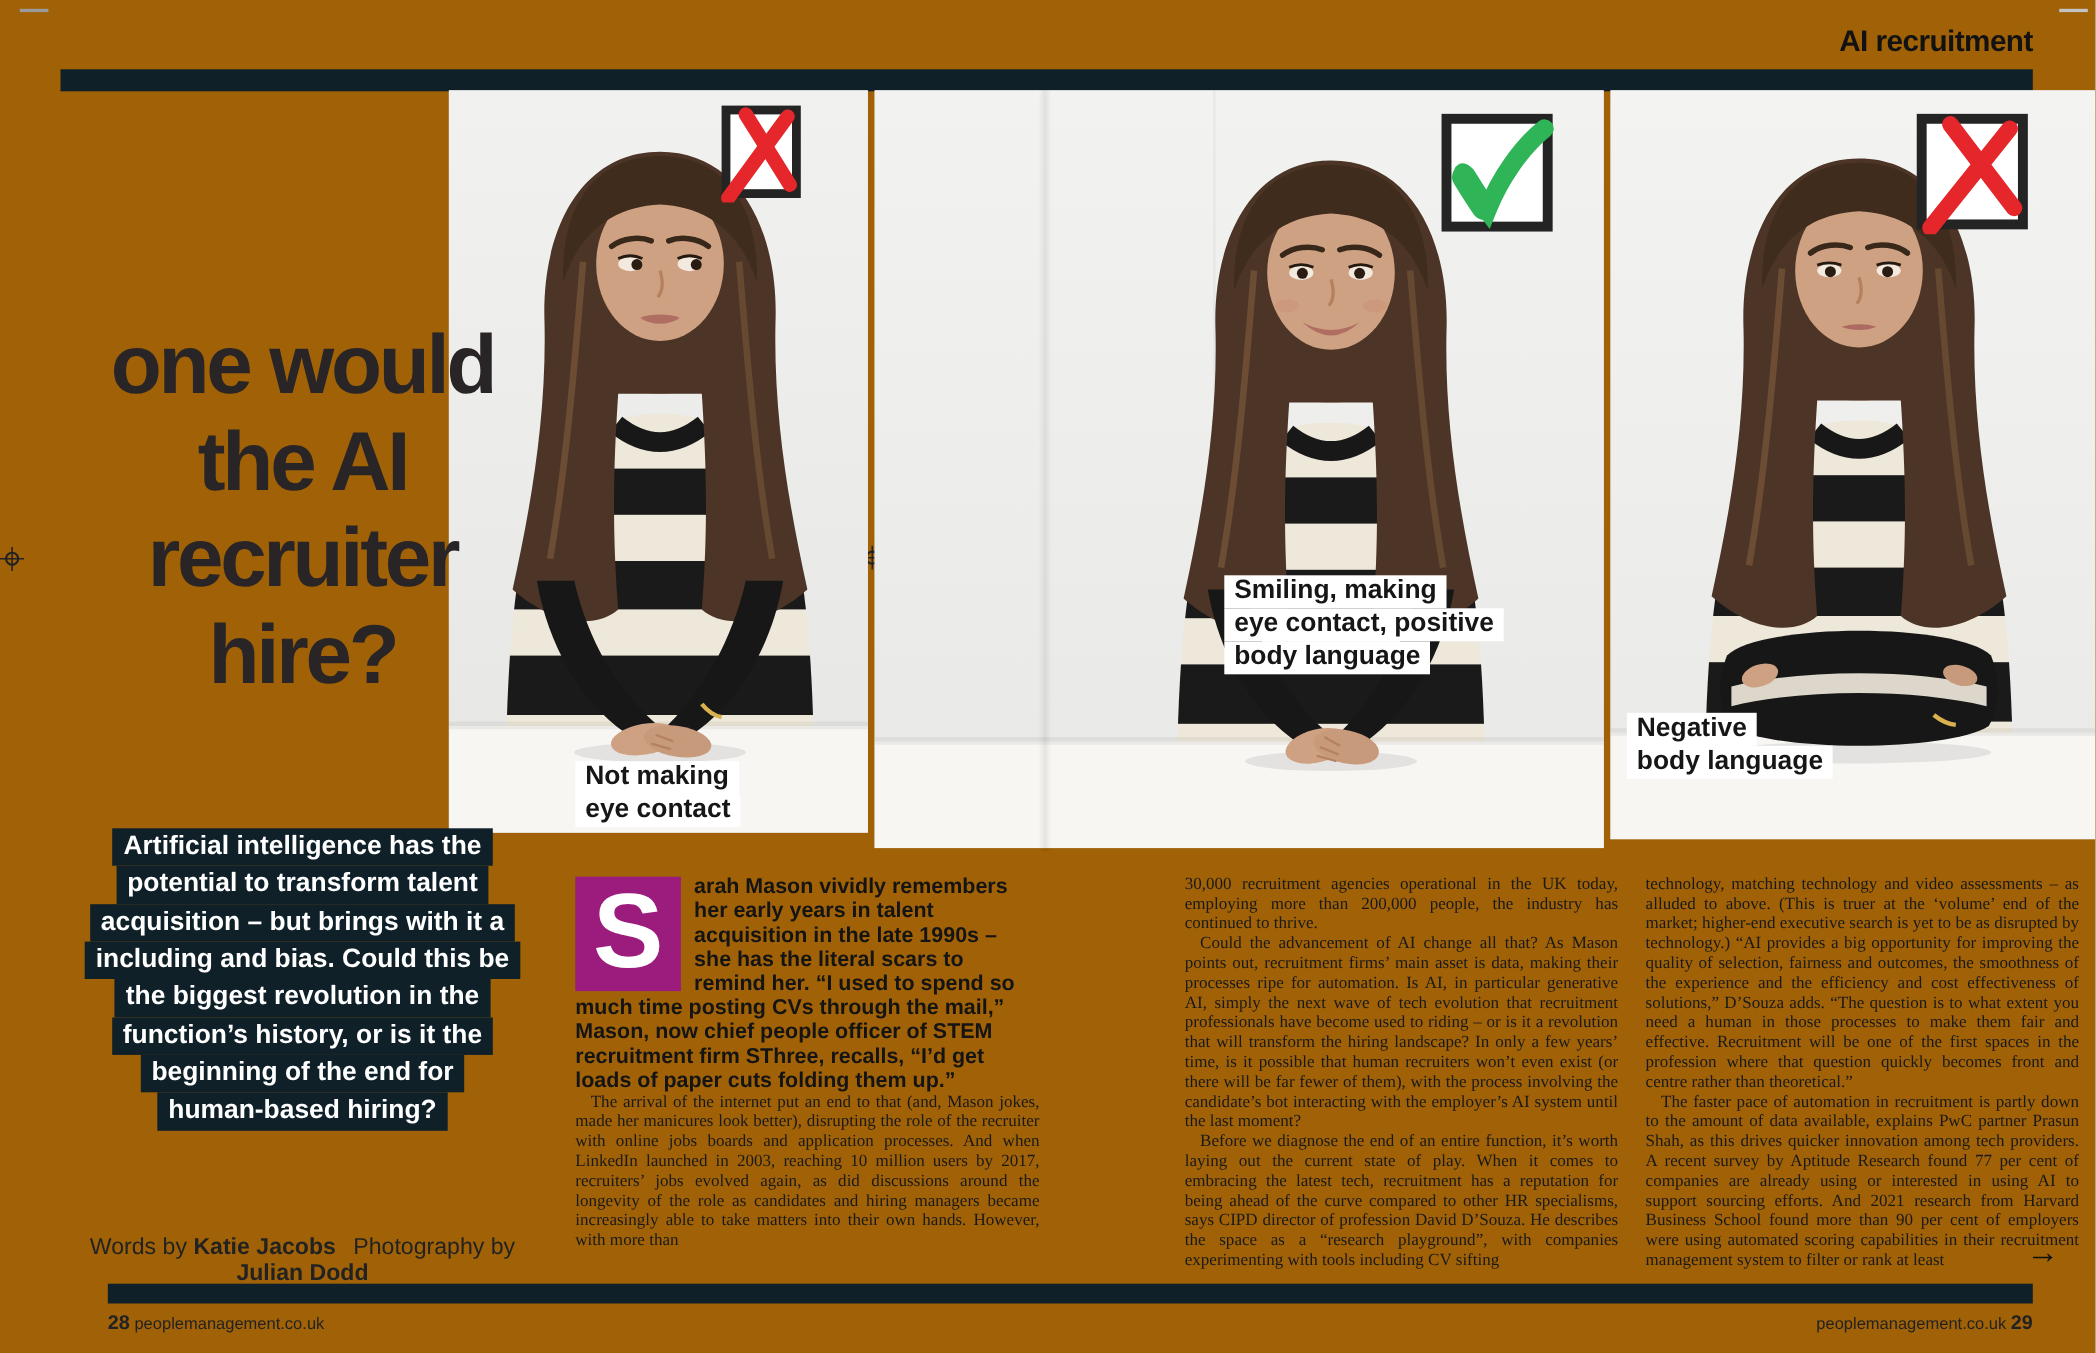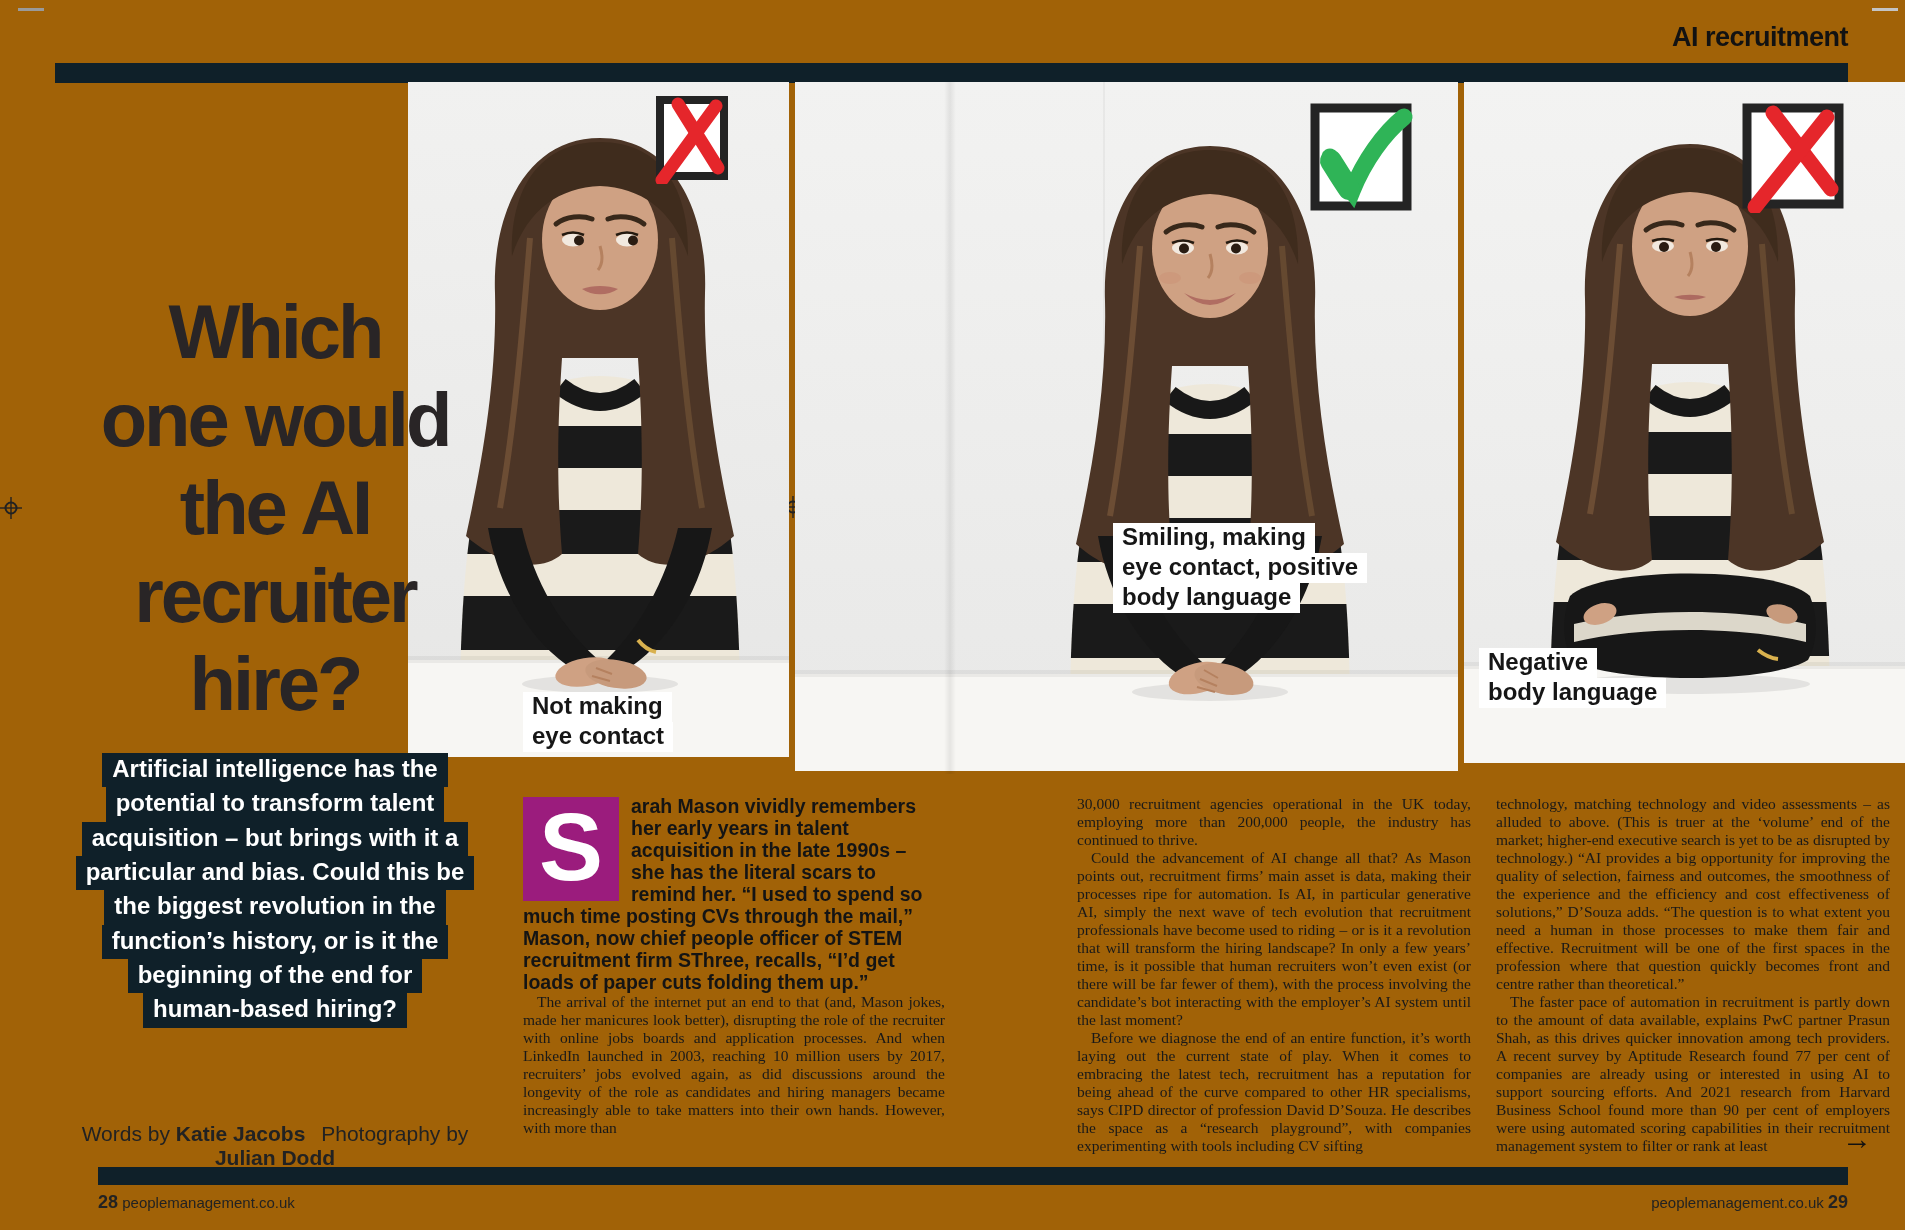--- a/index.html
+++ b/index.html
@@ -262,32 +262,31 @@
     <span>Smiling, making</span>
     <span>eye contact, positive</span>
     <span>body language</span>
   </div>
   <div class="abs caption" style="left:1479px;top:648px;">
     <span>Negative</span>
     <span>body language</span>
   </div>
 
   <div class="abs headline">
-    <div>Which</div>
     <div>one would</div>
     <div>the AI</div>
     <div>recruiter</div>
     <div>hire?</div>
   </div>
 
   <div class="abs standfirst">
     <span class="chip">Artificial intelligence has the</span>
     <span class="chip">potential to transform talent</span>
     <span class="chip">acquisition – but brings with it a</span>
-    <span class="chip">particular and bias. Could this be</span>
+    <span class="chip">including and bias. Could this be</span>
     <span class="chip">the biggest revolution in the</span>
     <span class="chip">function’s history, or is it the</span>
     <span class="chip">beginning of the end for</span>
     <span class="chip">human-based hiring?</span>
   </div>
 
   <div class="abs byline">
     <span>Words by</span>
     <b>Katie Jacobs</b><span class="sep"></span>
     <span>Photography by</span>

